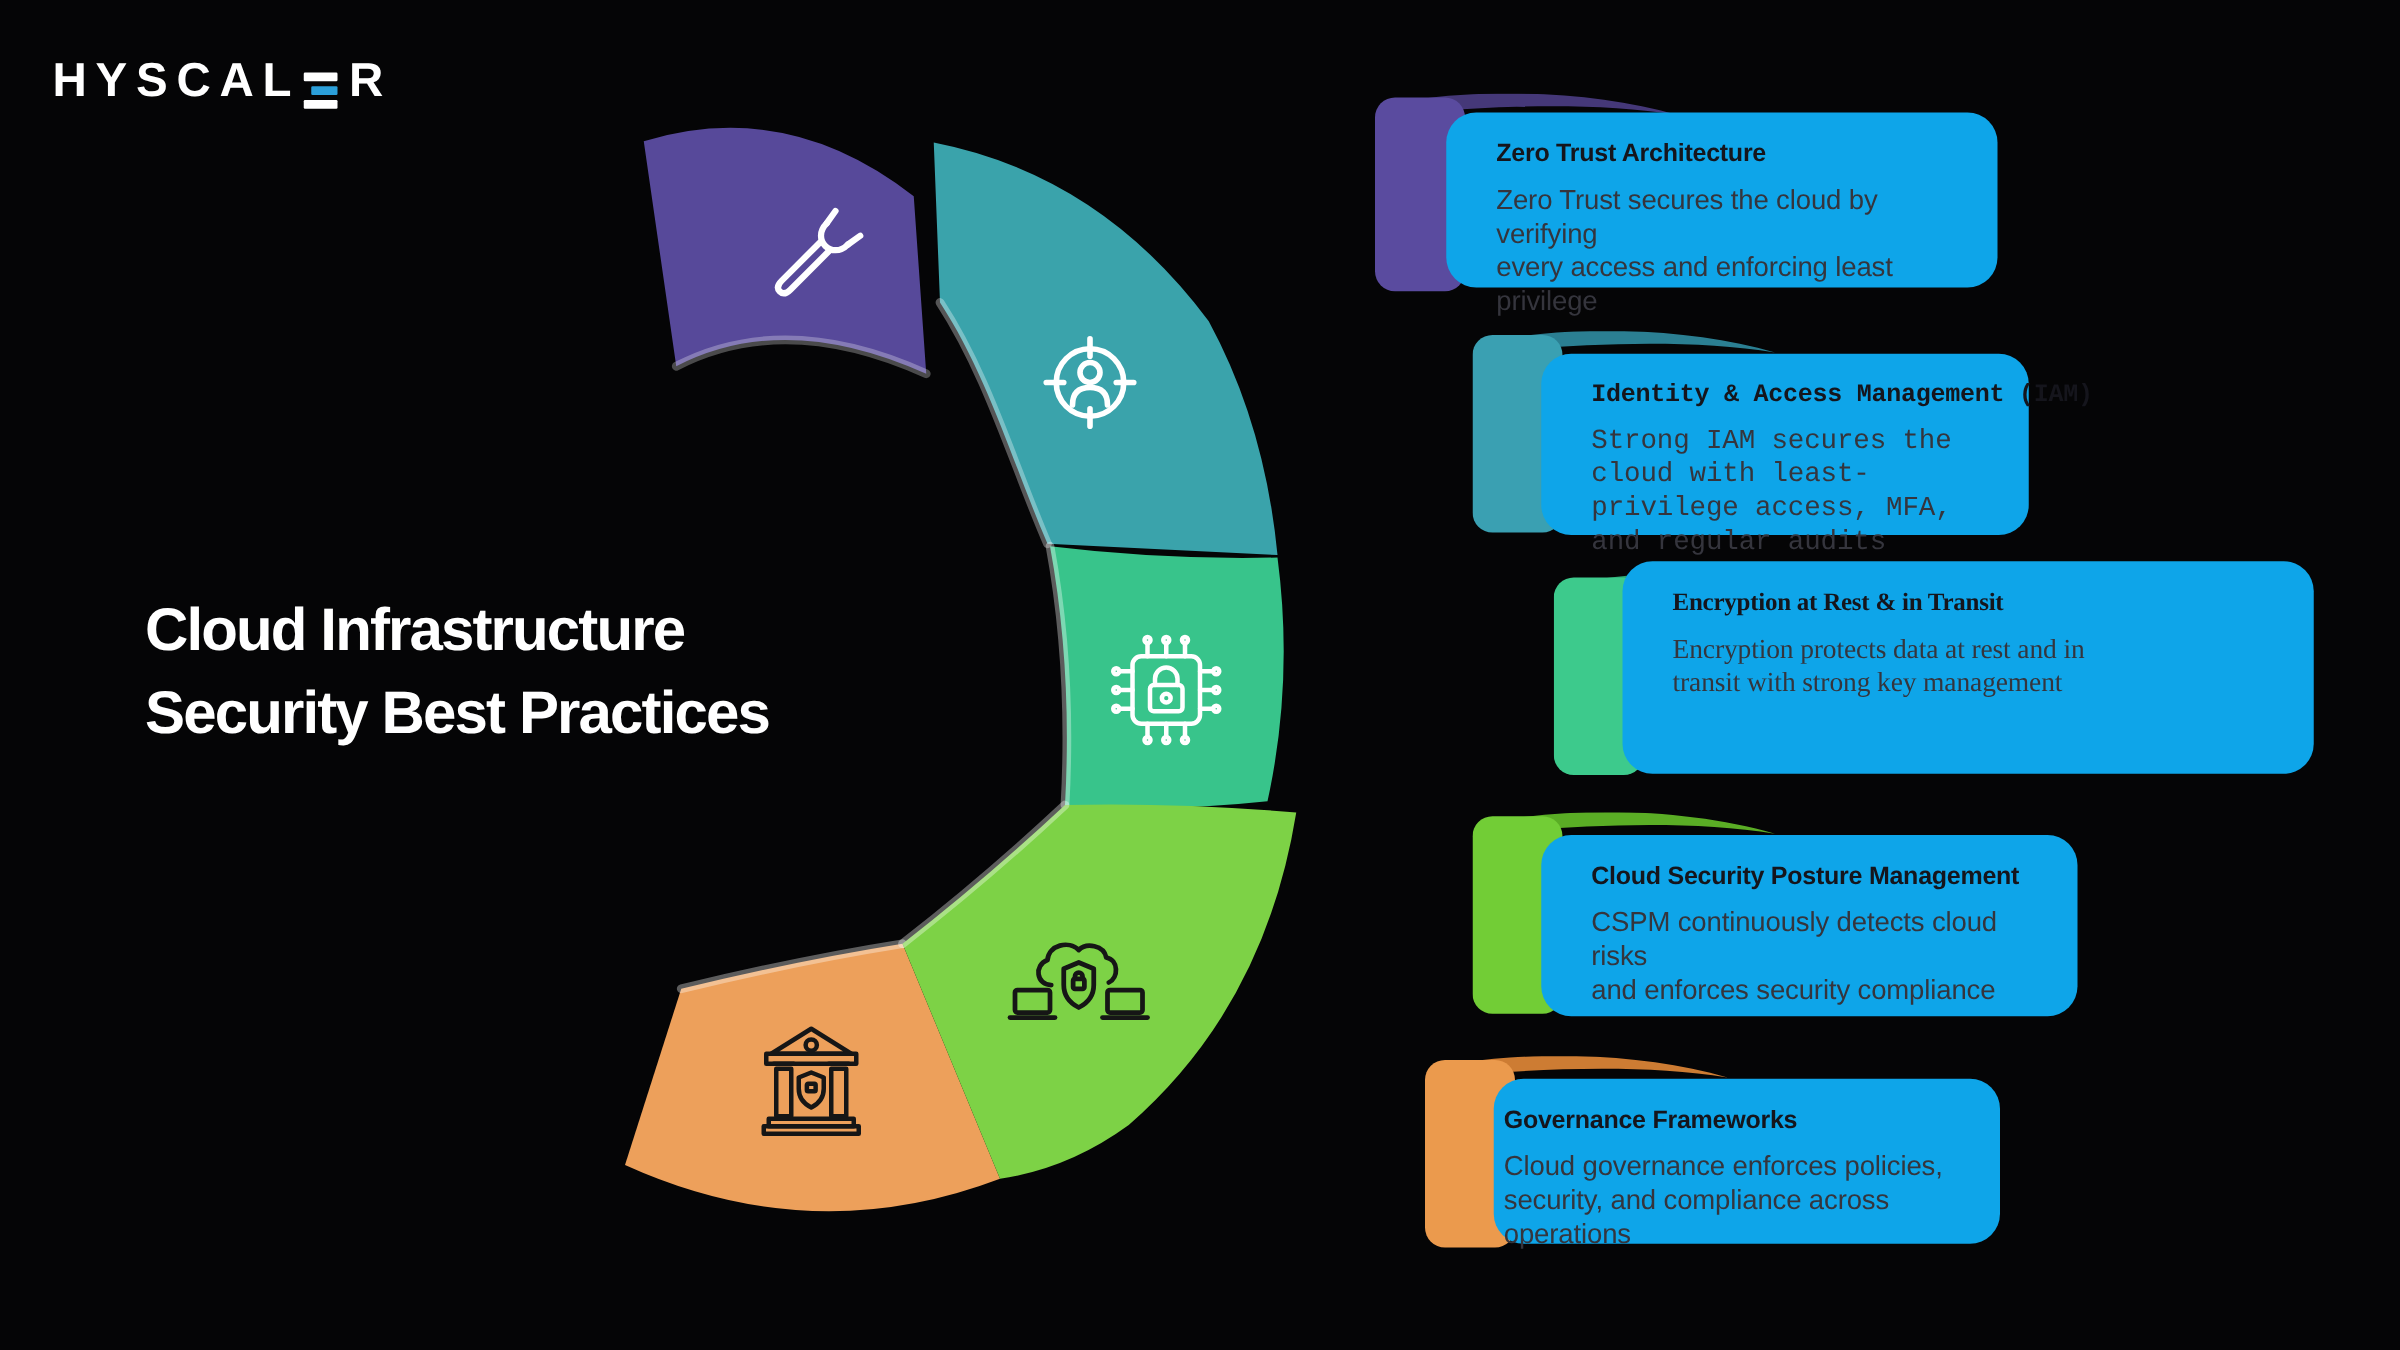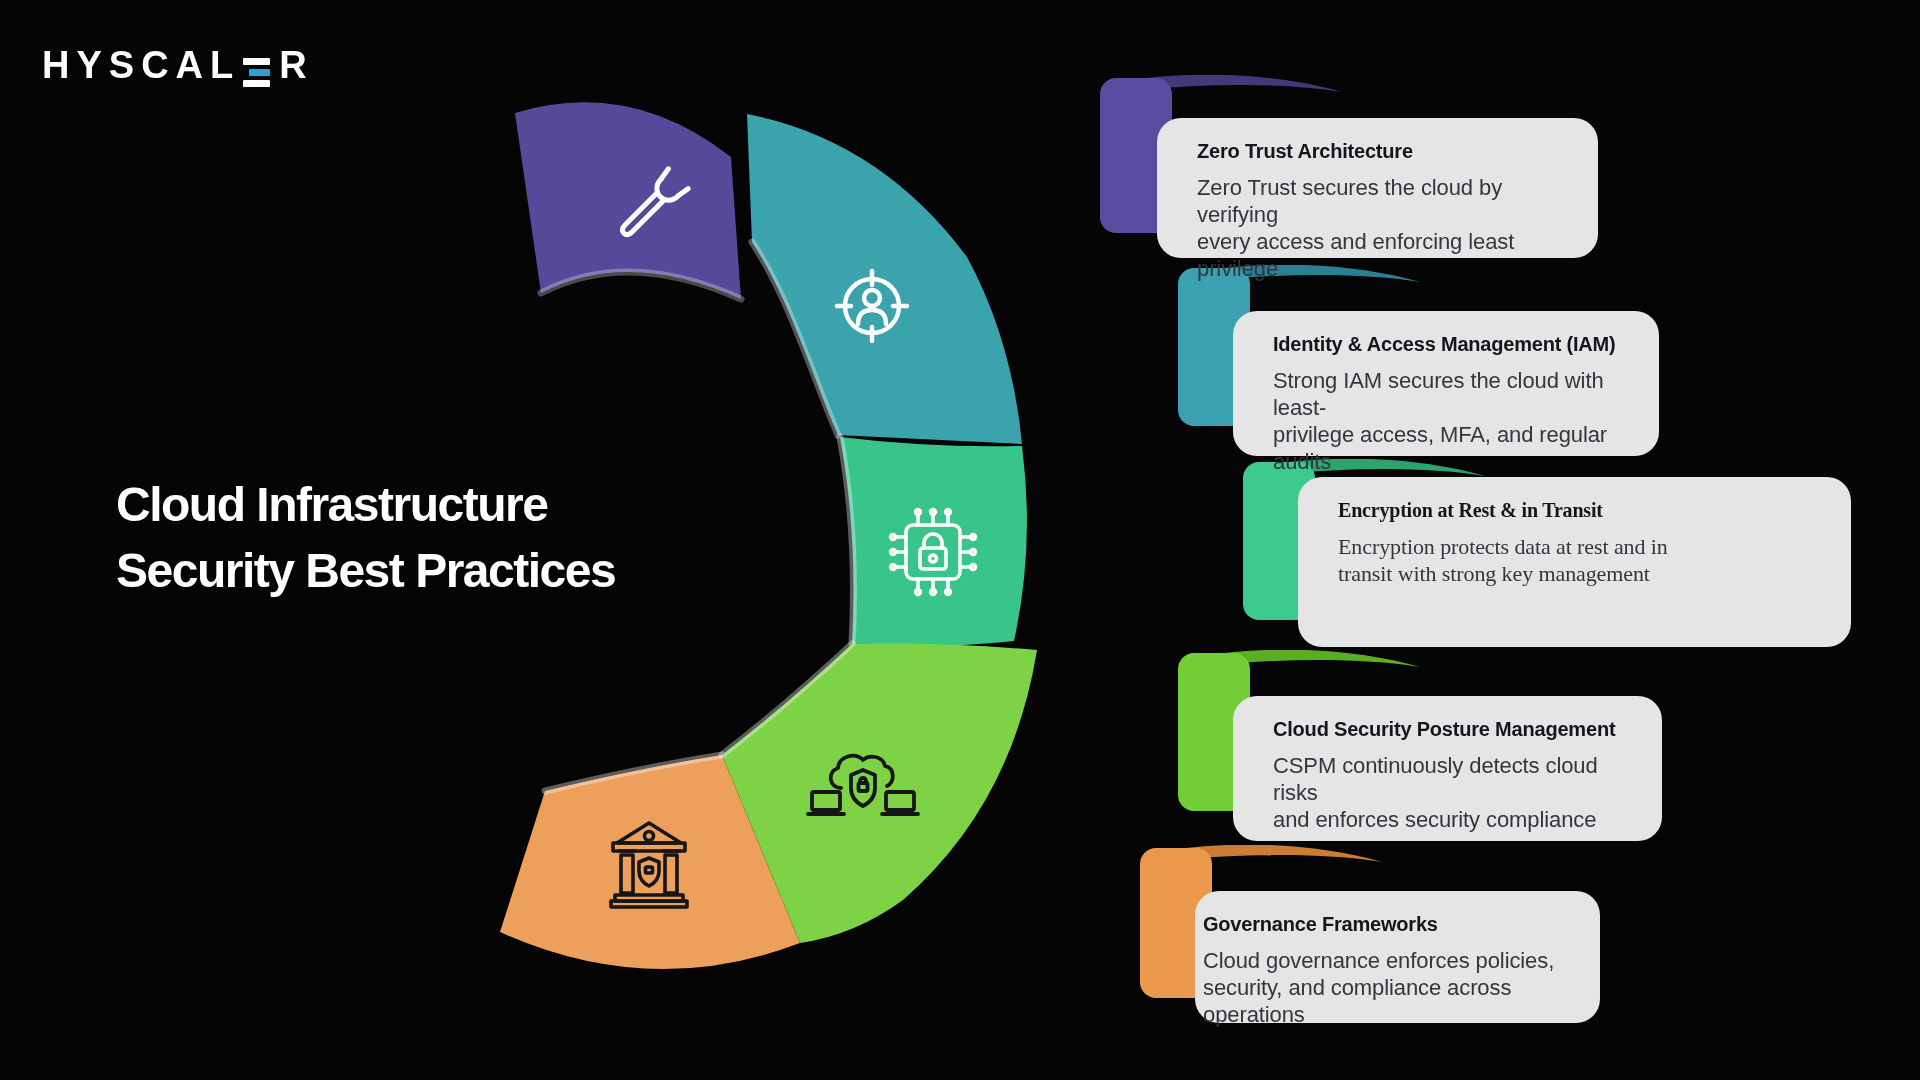--- a/index.html
+++ b/index.html
@@ -16,22 +16,22 @@
   .logo .e-glyph .bar.top{width:27px;}
   .logo .e-glyph .bar.mid{width:21px;align-self:flex-end;}
   .logo .e-glyph .bar.bot{width:27px;}
   
   .headline{position:absolute;left:116px;top:472px;color:#fff;font-weight:800;
         font-size:48px;line-height:66px;letter-spacing:-1.5px;white-space:nowrap;}
   
   #wheel-svg{position:absolute;left:0;top:0;z-index:1;}
   
   .tab-svg{position:absolute;z-index:2;}
-  .card{position:absolute;z-index:3;background:#e5e5e5;border-radius:24px;
-        box-sizing:border-box;padding:22px 20px 0 40px;margin-top:28px;}
+  .card{position:absolute;z-index:3;background:#0ea5e9;border-radius:24px;
+        box-sizing:border-box;padding:22px 20px 0 40px;}
   .card-title{font-size:20px;font-weight:700;color:#15151c;letter-spacing:-0.2px;
         white-space:nowrap;margin:0 0 11px 0;}
   .card-body{font-size:22px;color:#35353d;line-height:27px;letter-spacing:-0.1px;
         white-space:pre-line;margin:0;}
   .card5{padding-left:8px;}
 </style>
 </head>
 <body>
 
 <div id="stage">
@@ -137,21 +137,21 @@
   <div class="card" style="left:1157px;top:90px;width:441px;height:140px;">
     <p class="card-title">Zero Trust Architecture</p>
     <p class="card-body">Zero Trust secures the cloud by verifying
 every access and enforcing least privilege</p>
   </div>
 
   <svg class="tab-svg" style="left:1178px;top:265px;" width="260" height="170" viewBox="0 0 260 170">
     <path d="M 30,5 C 100,-5 180,-1 242,17 C 180,7 105,9 34,15 Z" fill="#2b7f92"></path>
     <rect x="0" y="3" width="72" height="158" rx="16" fill="#3aa0b2"></rect>
   </svg>
-  <div class="card" style="left:1233px;top:283px;width:426px;height:145px;">
+  <div class="card" style="left:1233px;top:283px;width:390px;height:145px;font-family:Liberation Mono, monospace;">
     <p class="card-title">Identity &amp; Access Management (IAM)</p>
     <p class="card-body">Strong IAM secures the cloud with least-
 privilege access, MFA, and regular audits</p>
   </div>
 
   <svg class="tab-svg" style="left:1243px;top:459px;" width="260" height="170" viewBox="0 0 260 170">
     <path d="M 30,5 C 100,-5 180,-1 242,17 C 180,7 105,9 34,15 Z" fill="#2da470"></path>
     <rect x="0" y="3" width="72" height="158" rx="16" fill="#3dca8c"></rect>
   </svg>
   <div class="card" style="left:1298px;top:449px;width:553px;height:170px;font-family:Liberation Serif, serif;">

